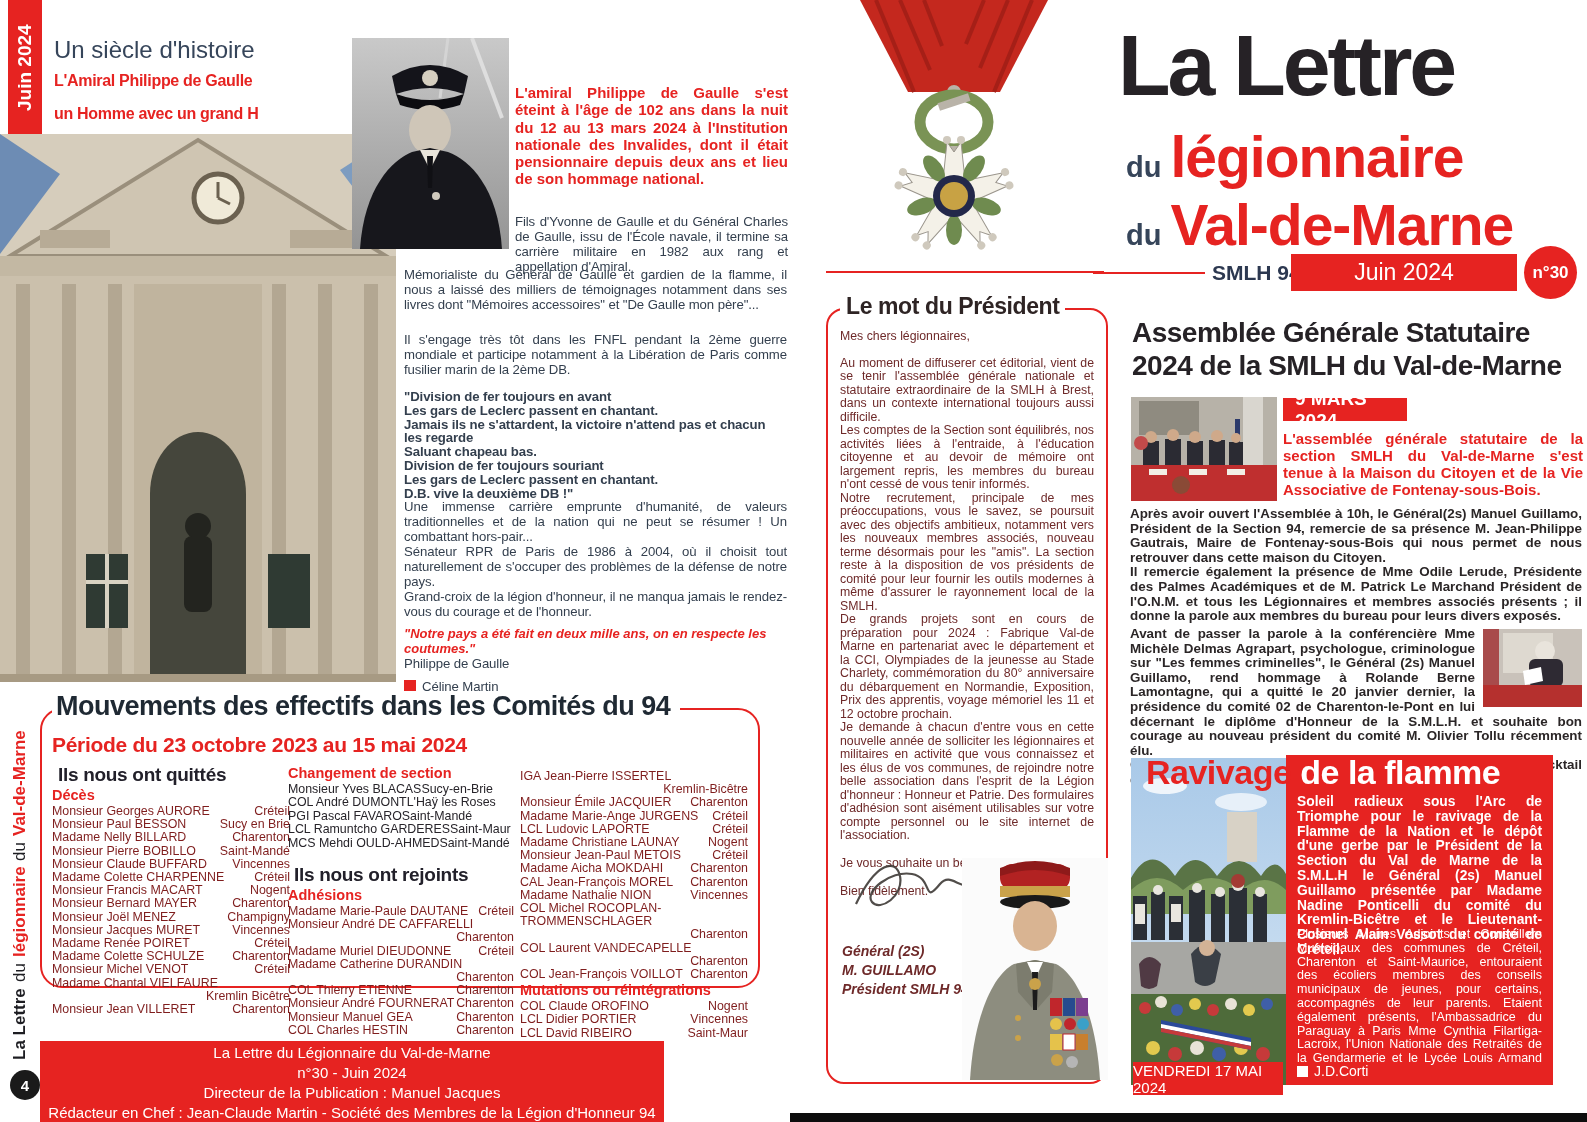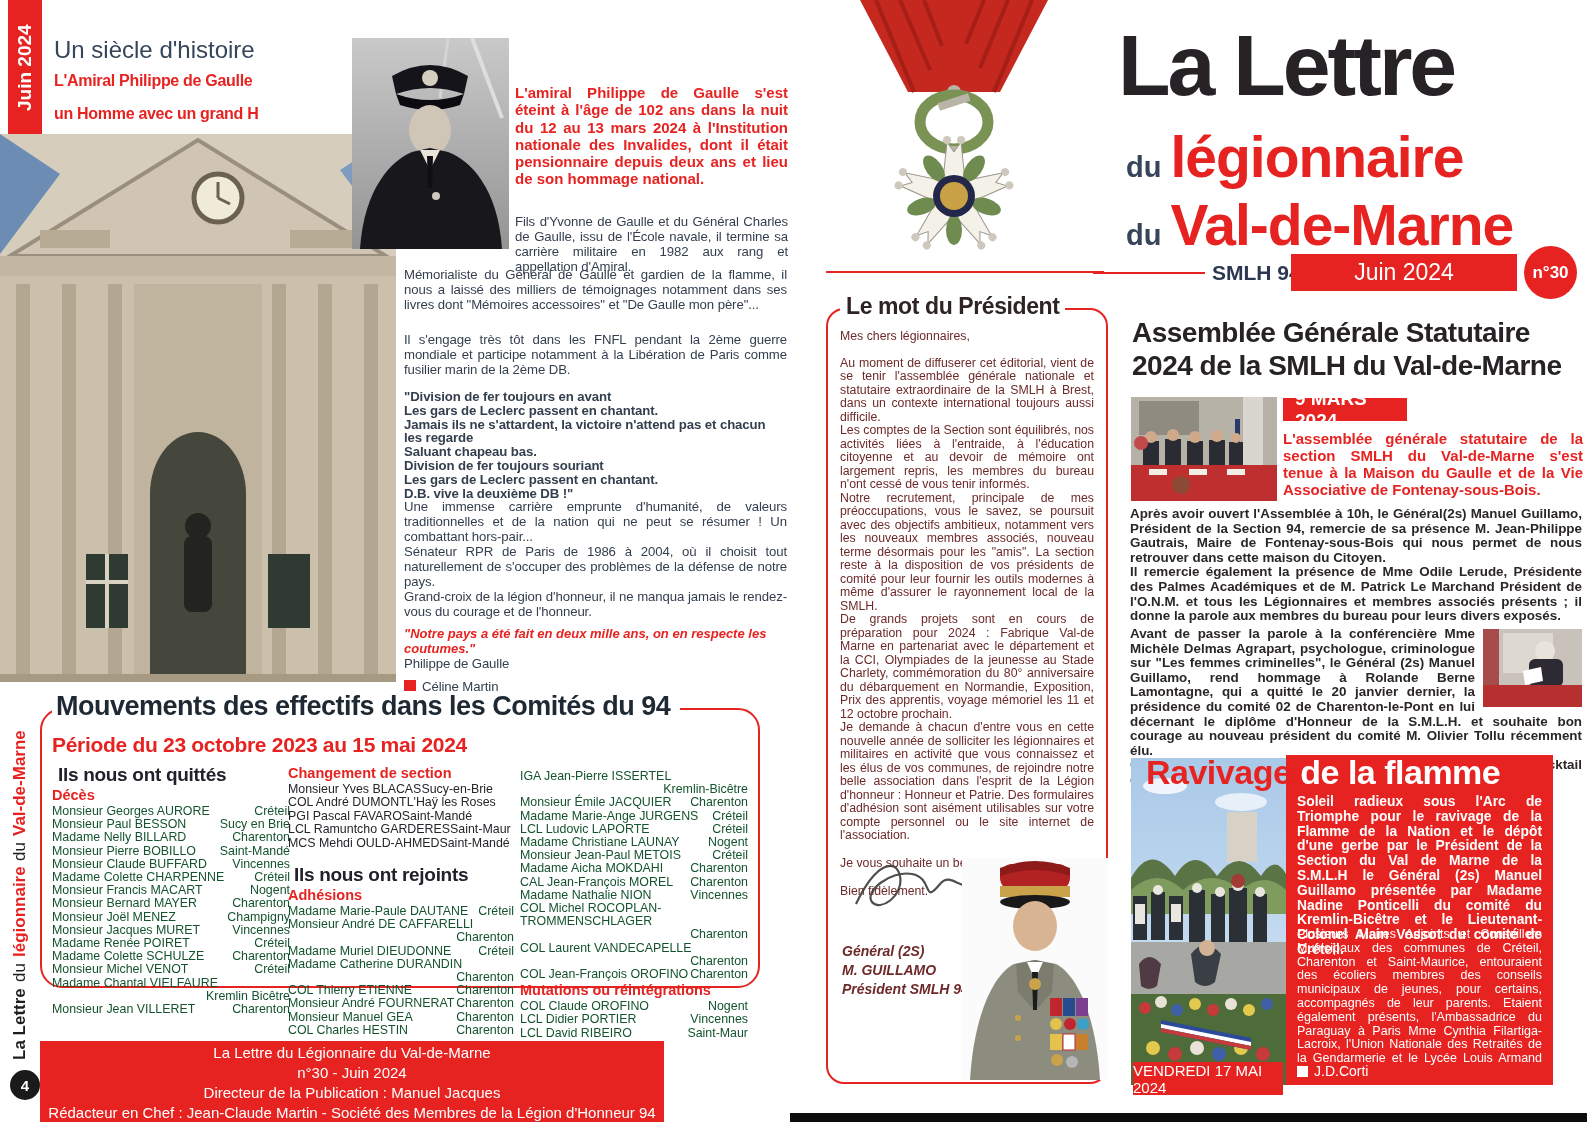--- a/index.html
+++ b/index.html
@@ -27,21 +27,21 @@
   .poem div{font-weight:bold;line-height:13.8px;}
   .quote{font-size:13px;font-style:italic;font-weight:bold;color:var(--red);line-height:15px;}
   .sq{display:inline-block;width:12px;height:12px;background:var(--red);vertical-align:-1px;margin-right:6px;}
   .sqw{display:inline-block;width:11px;height:11px;background:#fff;vertical-align:-1px;margin-right:6px;}
   
   .mbox{border:2.5px solid var(--red);border-radius:22px;background:#fff;}
   .mtitle{font-size:27px;font-weight:800;color:#1f2933;background:#fff;padding:0 10px 0 4px;letter-spacing:-0.5px;}
   .period{font-size:21px;font-weight:800;color:var(--red);letter-spacing:-0.3px;}
   .colhead{font-size:19px;font-weight:800;color:#22202a;letter-spacing:-0.3px;margin-left:6px;}
   .sublab{font-size:14.5px;font-weight:bold;color:var(--red);margin:1px 0 2px 0;}
-  .row{display:flex;flex-wrap:wrap;justify-content:space-between;font-size:12.4px;line-height:13.2px;color:#14532d;}
+  .row{display:flex;flex-wrap:wrap;justify-content:space-between;font-size:12.4px;line-height:13.2px;color:#7f1d1d;}
   .row .ct{margin-left:auto;text-align:right;}
   .rowc{font-size:12.4px;line-height:13.4px;color:#27242a;white-space:nowrap;}
   
   .footerbox{background:var(--red);color:#fff;text-align:center;font-size:15px;line-height:20px;
              display:flex;flex-direction:column;justify-content:center;}
   
   .pbox{border:2.5px solid var(--red);border-radius:18px;background:#fff;}
   .ptitle{font-size:23px;font-weight:800;color:#2e2424;background:#fff;padding:0 6px;letter-spacing:-0.4px;}
   .ptext{font-size:12.3px;line-height:13.5px;color:var(--maroon);text-align:justify;}
   .ptext p{margin:0;}
@@ -319,21 +319,21 @@
       </div>
     <div class="row">
         <span class="nm">COL Michel ROCOPLAN-TROMMENSCHLAGER</span>
         <span class="ct">Charenton</span>
       </div>
     <div class="row">
         <span class="nm">COL Laurent VANDECAPELLE</span>
         <span class="ct">Charenton</span>
       </div>
     <div class="row">
-        <span class="nm">COL Jean-François OROFINO</span>
+        <span class="nm">COL Jean-François VOILLOT</span>
         <span class="ct">Charenton</span>
       </div>
     <div class="sublab">Mutations ou réintégrations</div>
     <div class="row">
         <span class="nm">COL Claude OROFINO</span>
         <span class="ct">Nogent</span>
       </div>
     <div class="row">
         <span class="nm">LCL Didier PORTIER</span>
         <span class="ct">Vincennes</span>
@@ -505,21 +505,21 @@
         <circle cx="105" cy="41" r="5"></circle>
     </g>
     <circle cx="10" cy="46" r="7" fill="#c24a4a"></circle>
     <rect x="0" y="68" width="146" height="36" fill="#bf2f2f"></rect>
     <rect x="18" y="72" width="18" height="6" fill="#f2efe6"></rect>
     <rect x="58" y="72" width="18" height="6" fill="#f2efe6"></rect>
     <rect x="96" y="72" width="18" height="6" fill="#f2efe6"></rect>
     <circle cx="50" cy="88" r="9" fill="#8a4a36"></circle>
   </svg>
   <div class="abs datelab" style="left:1283px;top:398px;width:112px;height:23px;">9 MARS 2024</div>
-  <div class="abs rlead jus" style="left:1283px;top:430px;width:300px;">L'assemblée générale statutaire de la section SMLH du Val-de-Marne s'est tenue à la Maison du Gaulle et de la Vie Associative de Fontenay-sous-Bois.</div>
+  <div class="abs rlead jus" style="left:1283px;top:430px;width:300px;">L'assemblée générale statutaire de la section SMLH du Val-de-Marne s'est tenue à la Maison du Citoyen et de la Vie Associative de Fontenay-sous-Bois.</div>
 
   <div class="abs rbody jus" style="left:1130px;top:507px;width:452px;">
     <p style="margin:0;">Après avoir ouvert l'Assemblée à 10h, le Général(2s) Manuel Guillamo, Président de la Section 94, remercie de sa présence M. Jean-Philippe Gautrais, Maire de Fontenay-sous-Bois qui nous permet de nous retrouver dans cette maison du Citoyen.</p>
     <p style="margin:0;">Il remercie également la présence de Mme Odile Lerude, Présidente des Palmes Académiques et de M. Patrick Le Marchand Président de l'O.N.M. et tous les Légionnaires et membres associés présents ; il donne la parole aux membres du bureau pour leurs divers exposés.</p>
   </div>
 
   <div class="abs rbody jus" style="left:1130px;top:627px;width:452px;">
     <svg style="float:right;margin:2px 0 4px 8px;" width="99" height="78" viewBox="0 0 99 78">
       <rect width="99" height="78" fill="#c9c2ba"></rect>
       <rect x="0" y="0" width="16" height="78" fill="#a84b4b"></rect>

